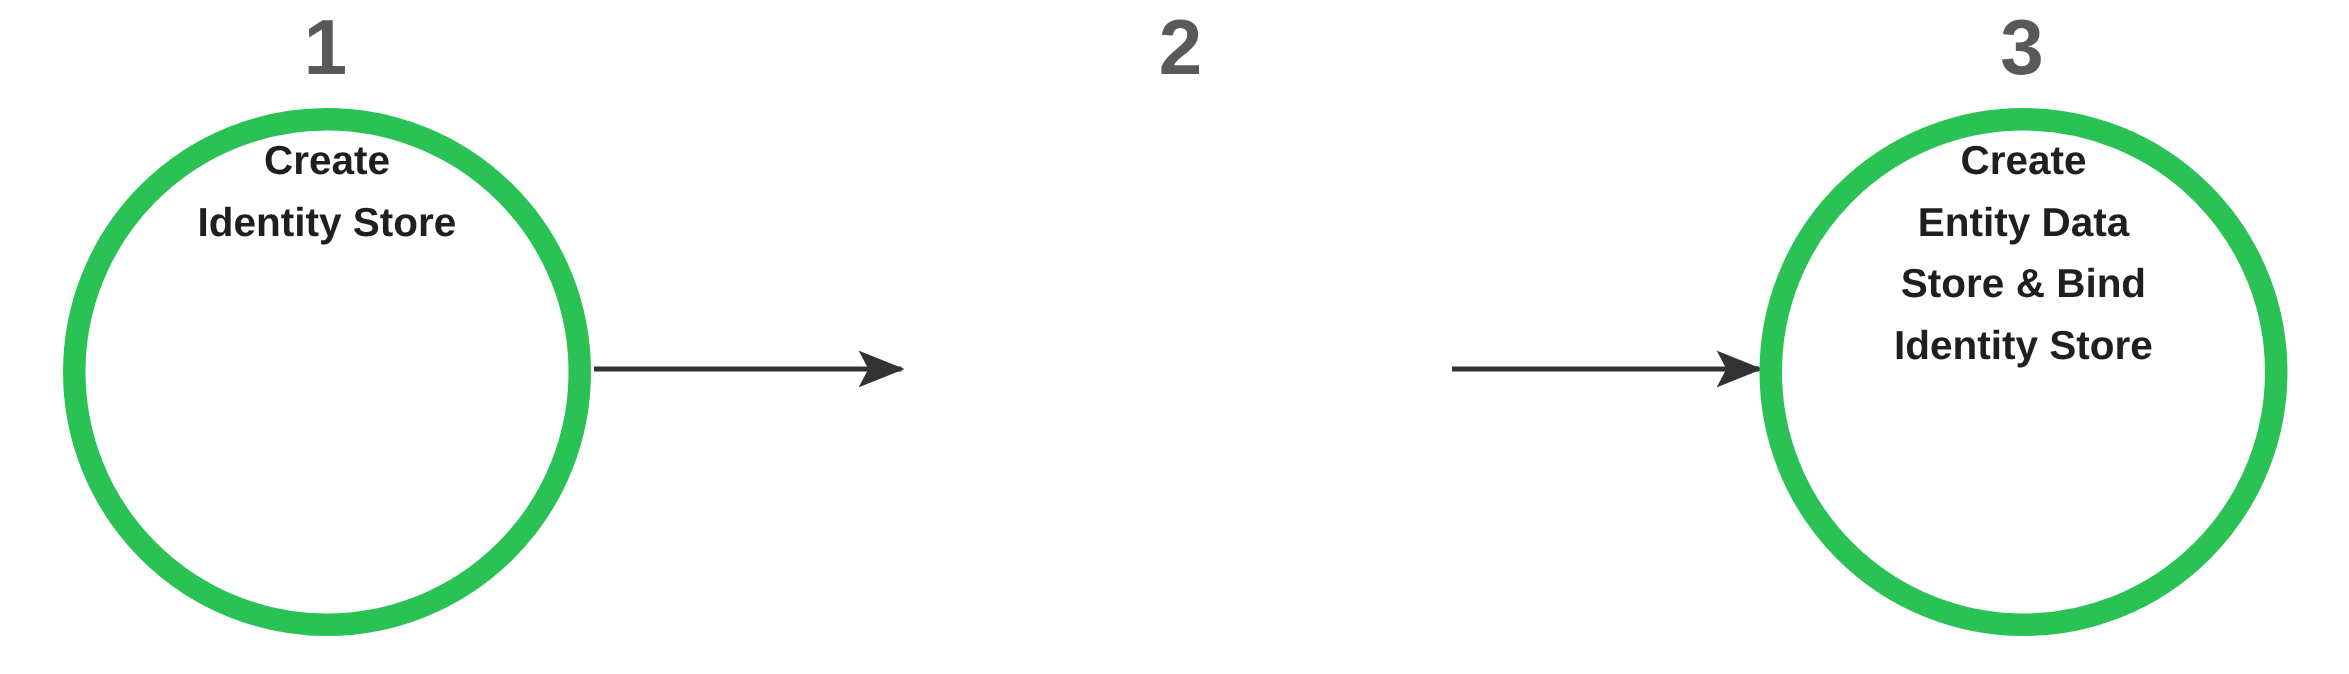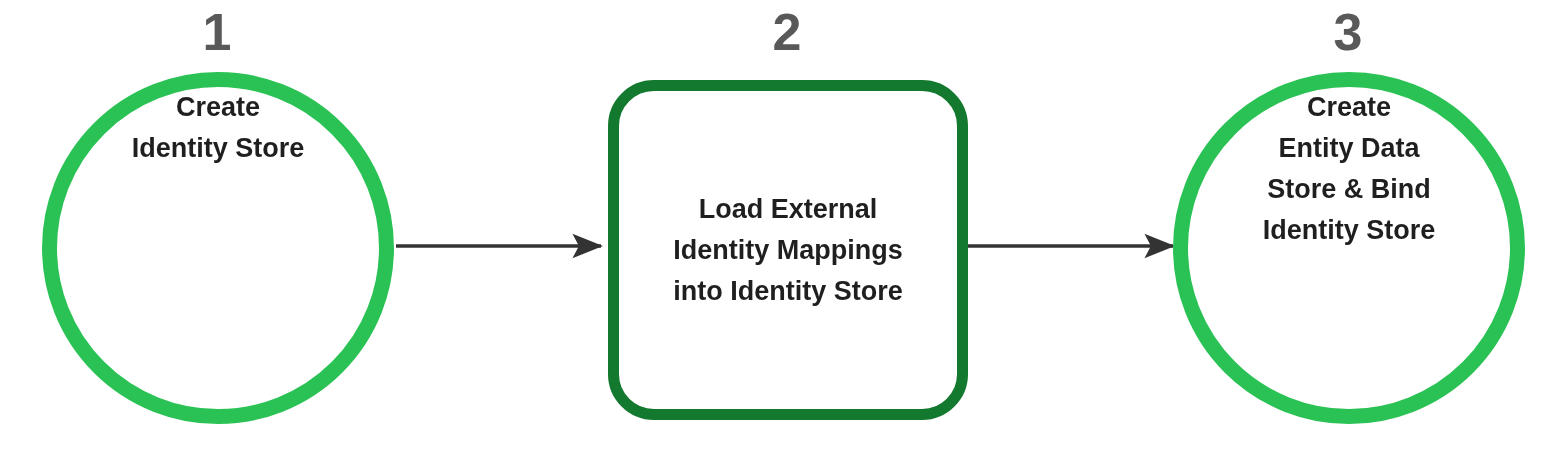--- a/index.html
+++ b/index.html
@@ -82,25 +82,20 @@
 
   <div class="step-number" style="left:157px; top:6px;">1</div>
 
   <div class="node-circle" style="left:42px; top:72px; width:352px; height:352px; border:15px solid #2bc255;">
     <div class="node-label">Create
 Identity Store</div>
   </div>
 
   <div class="step-number" style="left:727px; top:6px;">2</div>
 
-  <div class="node-box" style="left:608px; top:80px; width:360px; height:340px; border:11px solid #13792f; border-radius:46px;">
-    <div class="node-label">Load External
-Identity Mappings
-into Identity Store</div>
-  </div>
 
   <div class="step-number" style="left:1288px; top:6px;">3</div>
 
   <div class="node-circle" style="left:1173px; top:72px; width:352px; height:352px; border:15px solid #2bc255;">
     <div class="node-label">Create
 Entity Data
 Store &amp; Bind
 Identity Store</div>
   </div>
 

